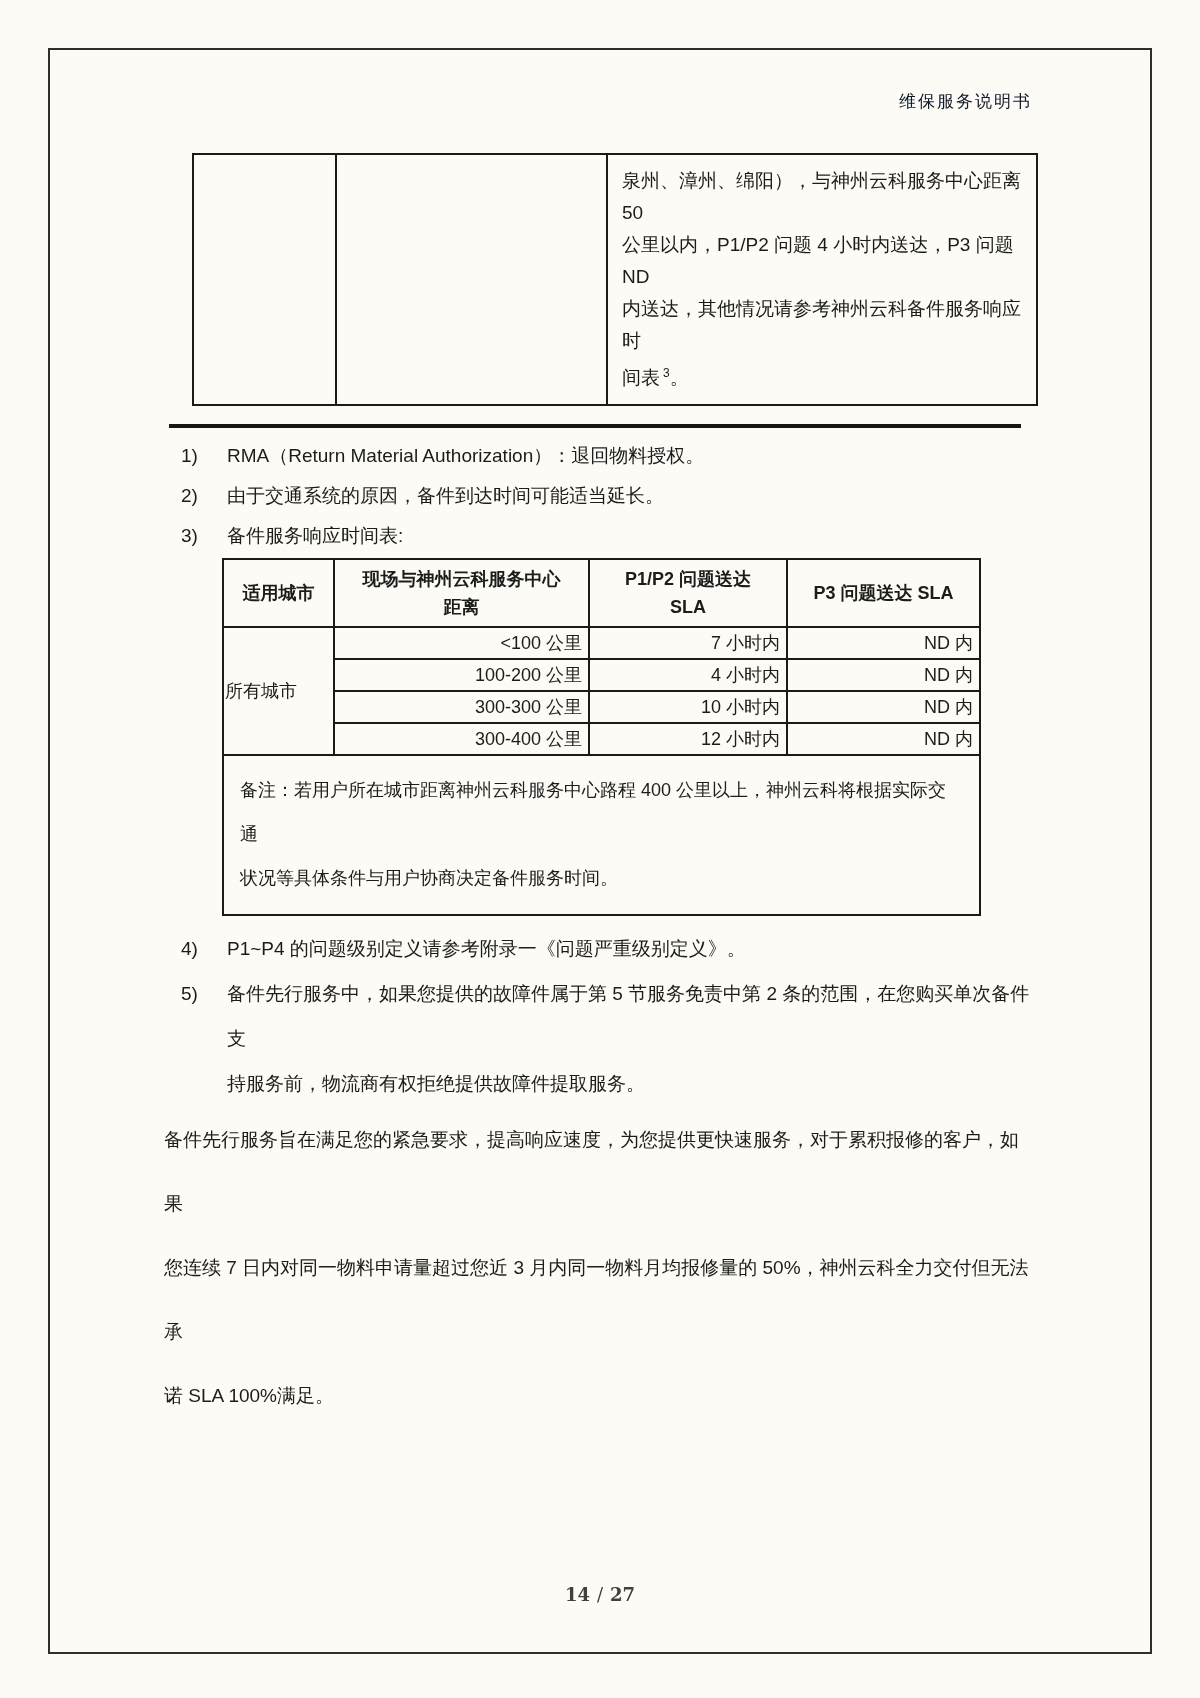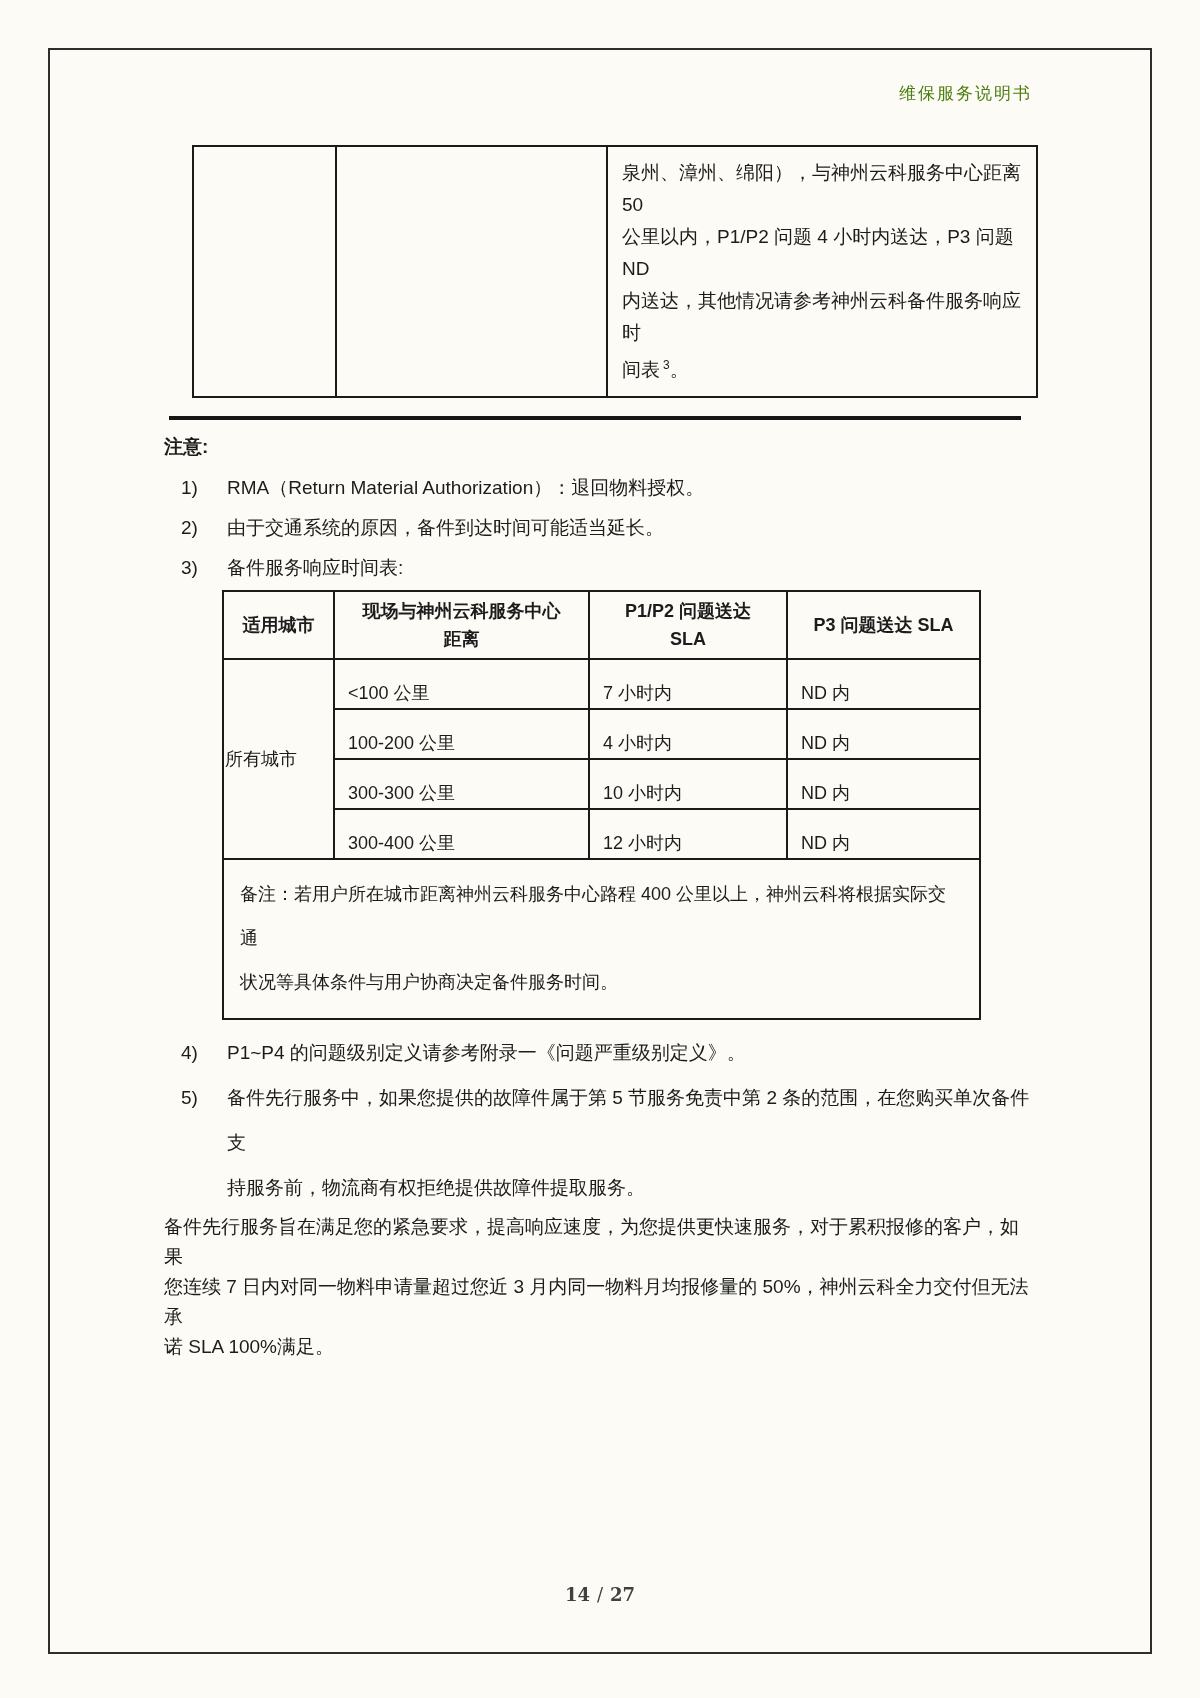--- a/index.html
+++ b/index.html
@@ -13,21 +13,21 @@
     position:absolute; left:48px; top:48px;
     width:1104px; height:1606px;
     border:2px solid #2e2e2e; box-sizing:border-box;
   }
   .content { position:absolute; left:164px; top:0; width:872px; }
 
   .doc-header {
     padding-top:82px; padding-right:4px;
     text-align:right;
     font-family:"DejaVu Serif","Liberation Serif",serif;
-    font-size:17px; letter-spacing:2px; color:#4d7c0f;
+    font-size:17px; letter-spacing:2px; color:#0f172a;margin-top:8px;
   }
 
   .top-table {
     margin:40px 0 17px 28px; width:844px;
     border-collapse:collapse; table-layout:fixed;
   }
   .top-table td { border:2px solid #1a1a1a; vertical-align:top; }
   .tt-c3 { padding:10px 14px; font-size:19px; line-height:32px; }
   .preline { white-space:pre-line; }
   sup.fn { font-size:12px; vertical-align:super; margin-left:3px; }
@@ -45,28 +45,28 @@
   .sla-table {
     margin:2px 0 0 58px; width:757px;
     border-collapse:collapse; table-layout:fixed; font-size:18px;
   }
   .sla-table th, .sla-table td { border:2px solid #1a1a1a; }
   .sla-table th {
     font-weight:bold; text-align:center; vertical-align:middle;
     height:62px; line-height:28px; padding:2px 4px;
   }
   .sla-table td.data {
-    height:26px; padding:20px 6px 2px 13px;
-    text-align:left; vertical-align:middle;
+    height:26px; padding:2px 6px 2px 13px;
+    text-align:right; vertical-align:middle;
   }
   .sla-table td.city { vertical-align:middle; }
   .sla-table td.remark { padding:12px 16px 14px 16px; line-height:44px; }
 
   .after-list { margin-top:10px; }
-  .paragraph { margin-top:2px; font-size:19px; line-height:30px; white-space:pre-line; }
+  .paragraph { margin-top:2px; font-size:19px; line-height:64px; white-space:pre-line; }
 
   .footer {
     position:absolute; top:1584px; left:0; width:1200px;
     text-align:center;
     font-family:"DejaVu Serif","Liberation Serif",serif;
     font-size:18px; font-weight:bold; color:#404040;
   }
   .footer .sep { font-weight:normal; padding:0 7px; }
 </style>
 </head>
@@ -96,21 +96,20 @@
 公里以内，P1/P2 问题 4 小时内送达，P3 问题 ND
 内送达，其他情况请参考神州云科备件服务响应时
 间表</span><sup class="fn">3</sup><span>。</span>
         </td>
       </tr>
     </tbody>
       </table>
 
     <div class="rule"></div>
 
-    <div class="note-title">注意:</div>
 
     <div class="note-list">
       <div class="li">
         <span class="num">1)</span>
         <span class="litext">RMA（Return Material Authorization）：退回物料授权。</span>
       </div>
       <div class="li">
         <span class="num">2)</span>
         <span class="litext">由于交通系统的原因，备件到达时间可能适当延长。</span>
       </div>

